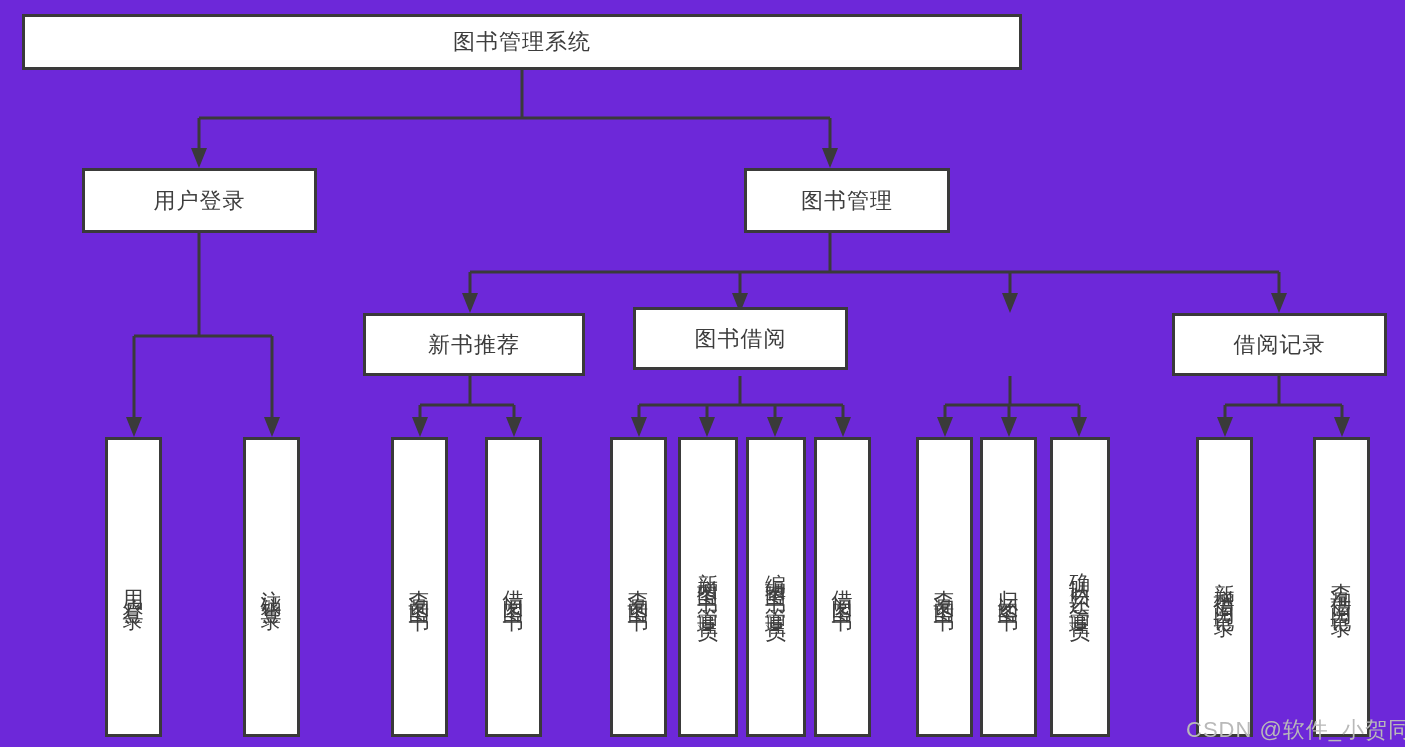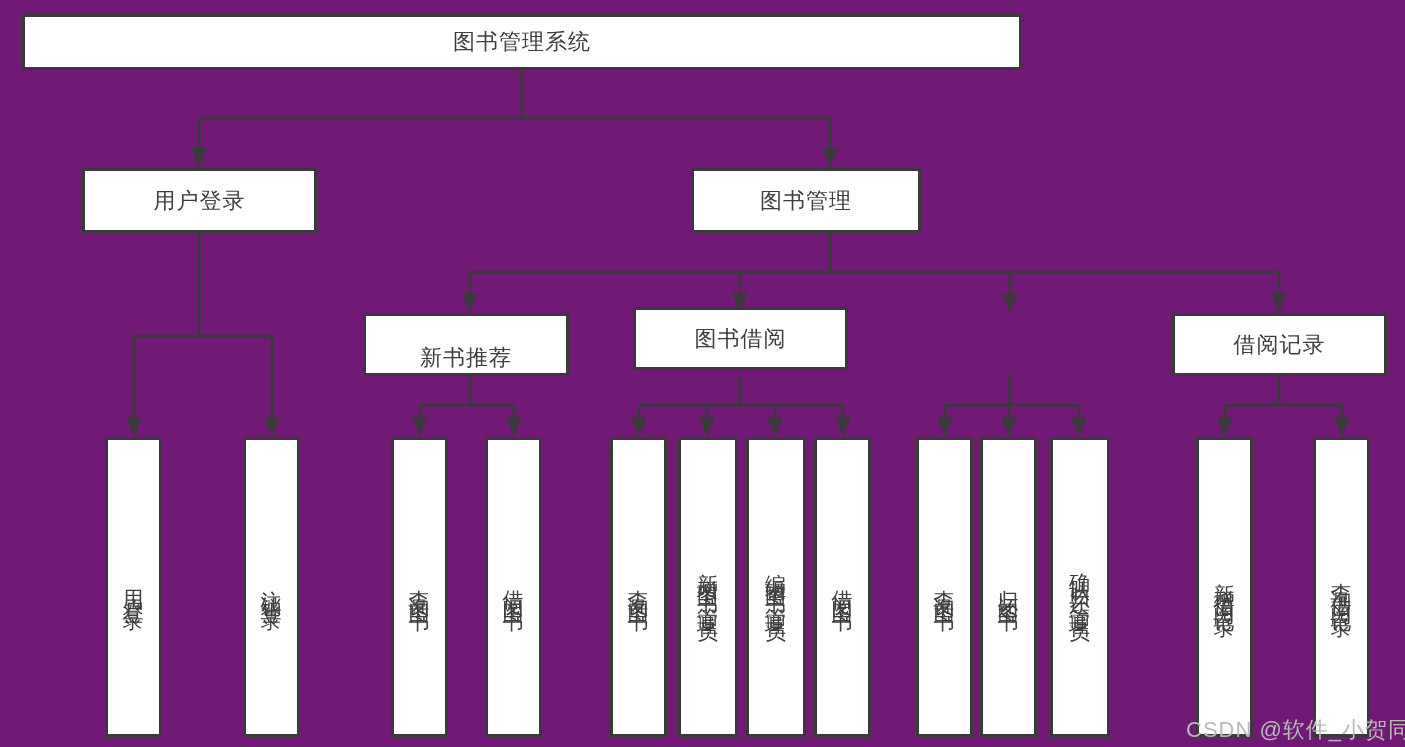--- a/index.html
+++ b/index.html
@@ -6,21 +6,21 @@
     --line:#3a3a3a;
     --text:#3d3d3d;
     --fill:#ffffff;
     --wm:#b9b9b9;
   }
   html,body{margin:0;padding:0;background:#ffffff;}
   body{font-family:"Liberation Sans","DejaVu Sans",sans-serif;}
   #canvas{
     position:relative;
     width:1405px;height:747px;
-    background:#701a75;
+    background:#6d28d9;
     overflow:hidden;
     text-decoration:underline;
   }
   #connectors{position:absolute;left:0;top:0;z-index:1;}
   .box{
     position:absolute;
     box-sizing:border-box;
     background:var(--fill);
     border:3px solid var(--line);
     display:flex;
@@ -76,25 +76,25 @@
       M1217 417 L1233 417 L1225 437 Z  M1334 417 L1350 417 L1342 437 Z"></path>
   </svg>
 
   <div class="box hbox" style="left:22px;top:14px;width:1000px;height:56px;">
     <span>图书管理系统</span>
   </div>
 
   <div class="box hbox" style="left:82px;top:168px;width:235px;height:65px;">
     <span>用户登录</span>
   </div>
-  <div class="box hbox" style="left:691px;top:168px;width:230px;height:65px;">
+  <div class="box hbox" style="left:744px;top:168px;width:206px;height:65px;">
     <span>图书管理</span>
   </div>
 
-  <div class="box hbox" style="left:363px;top:313px;width:206px;height:63px;align-items:flex-end;">
+  <div class="box hbox" style="left:363px;top:313px;width:222px;height:63px;">
     <span>新书推荐</span>
   </div>
   <div class="box hbox" style="left:633px;top:307px;width:215px;height:63px;">
     <span>图书借阅</span>
   </div>
   <div class="box hbox" style="left:1172px;top:313px;width:215px;height:63px;">
     <span>借阅记录</span>
   </div>
 
   <div class="box leaf" style="left:105px;">

